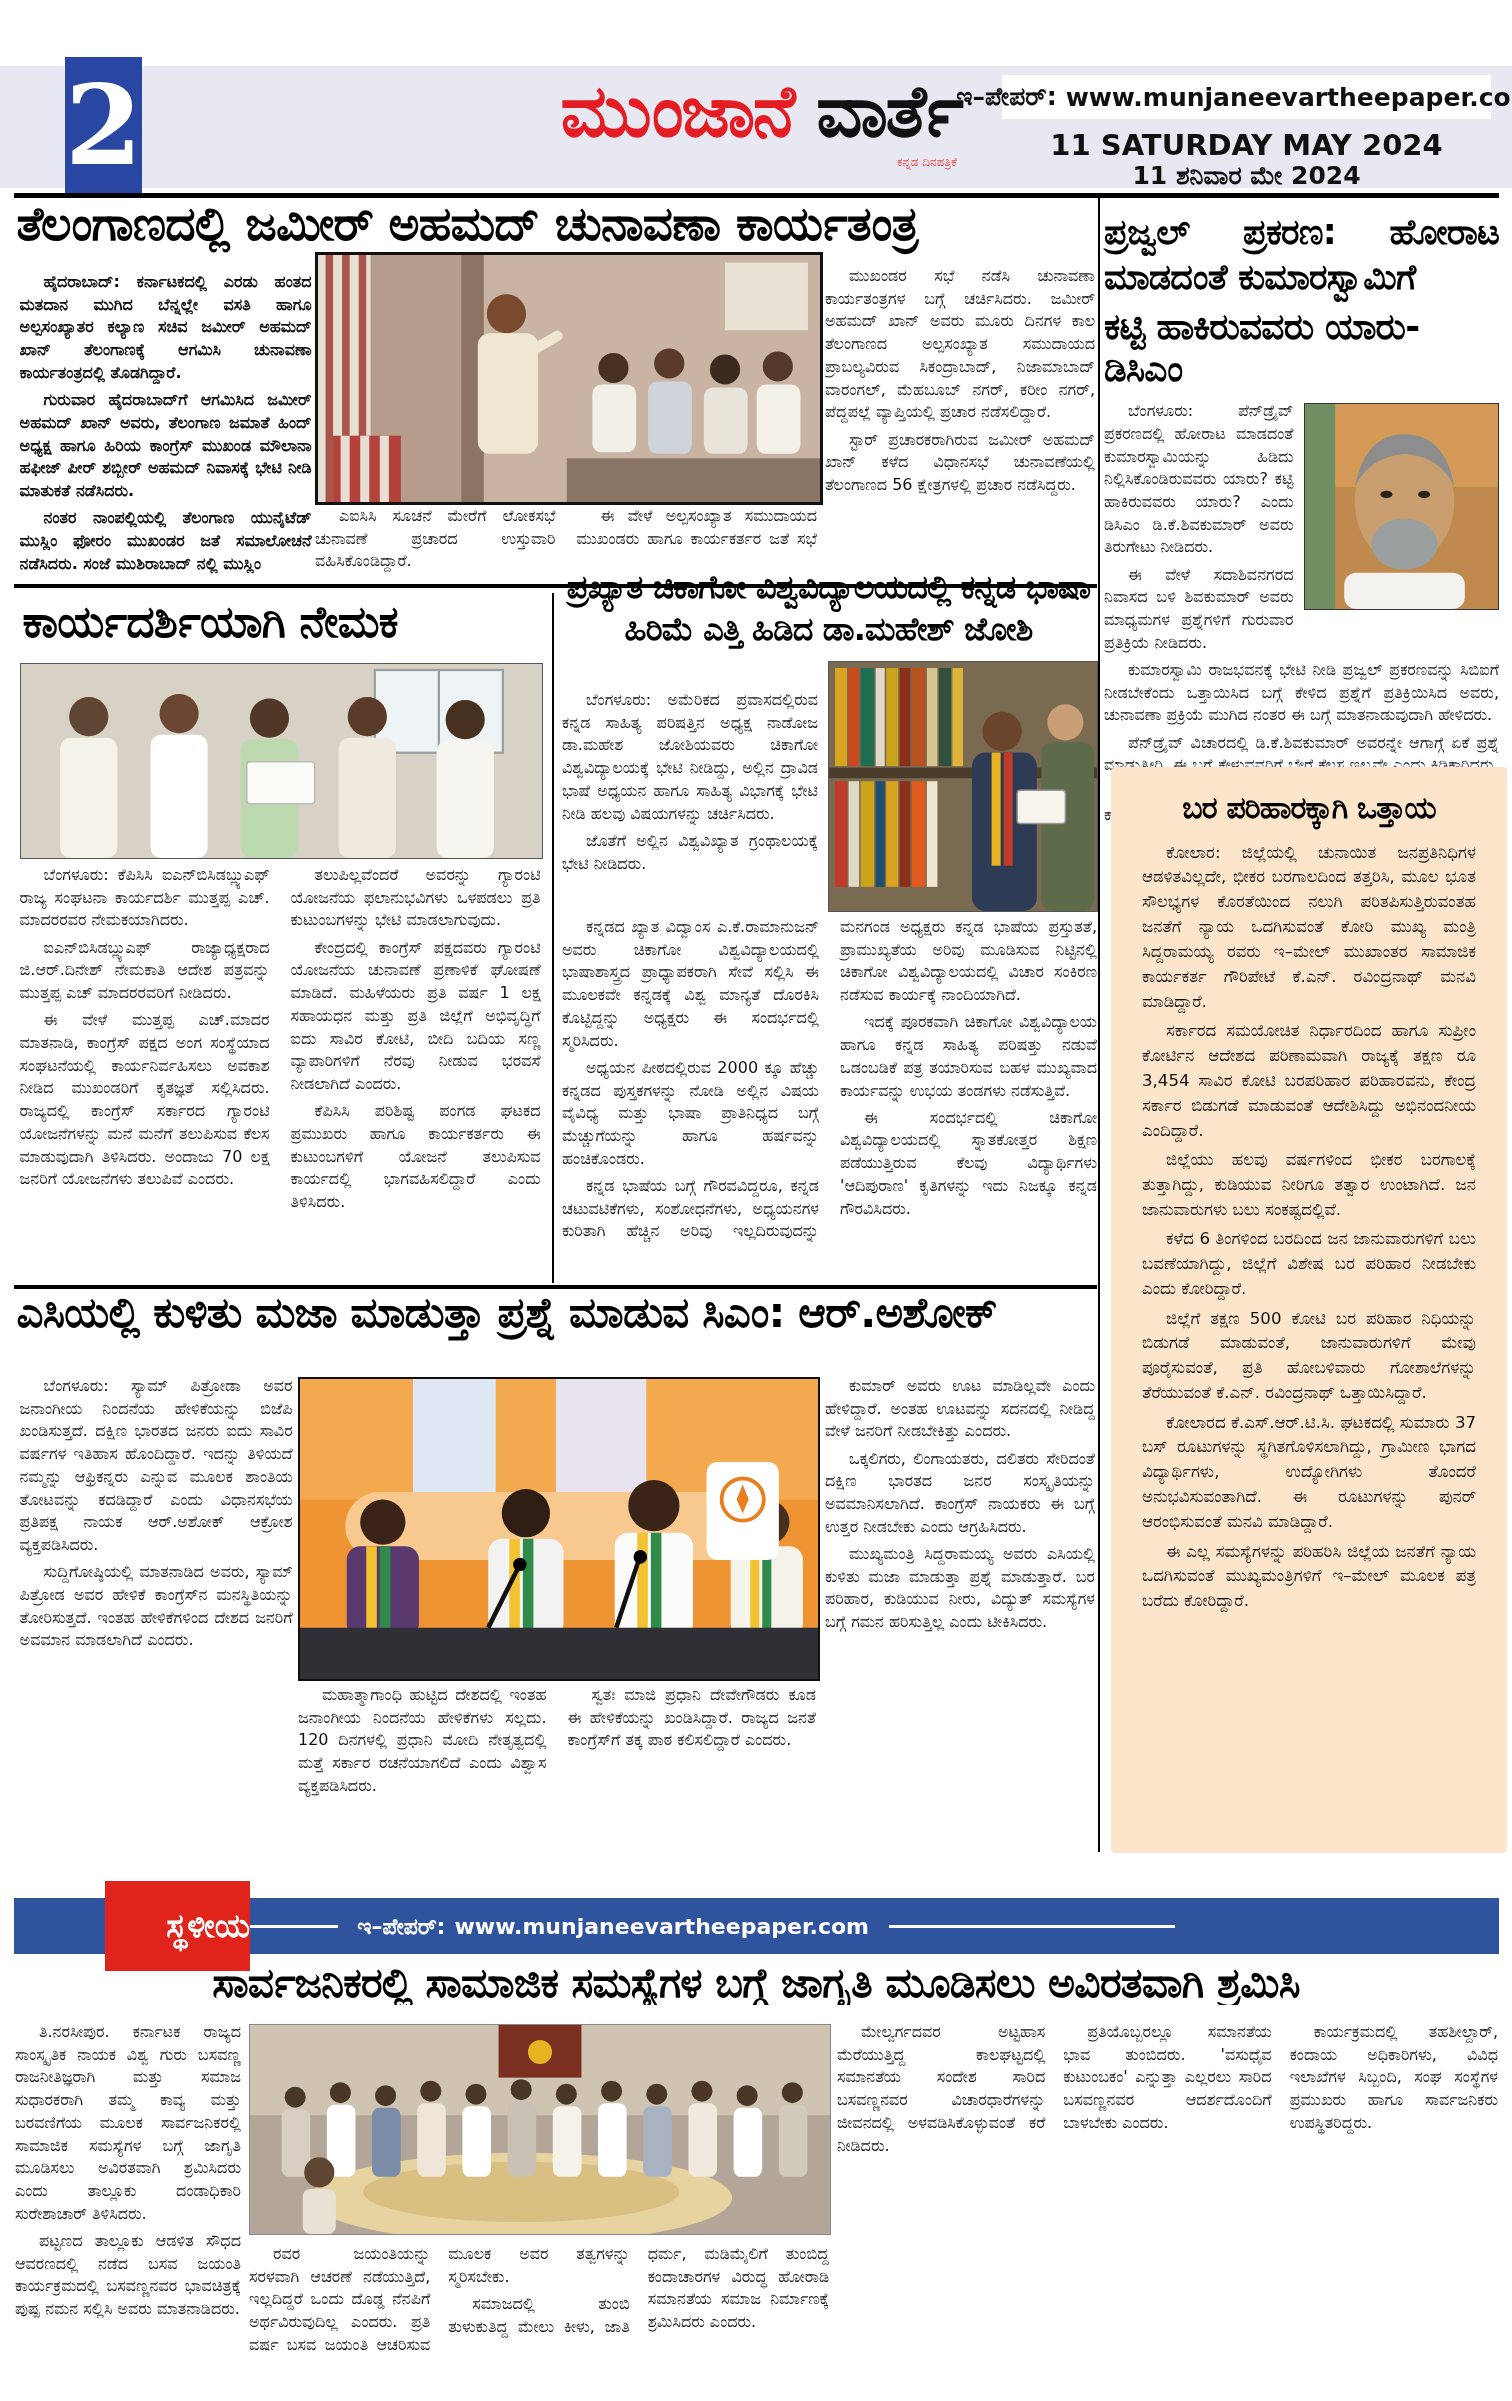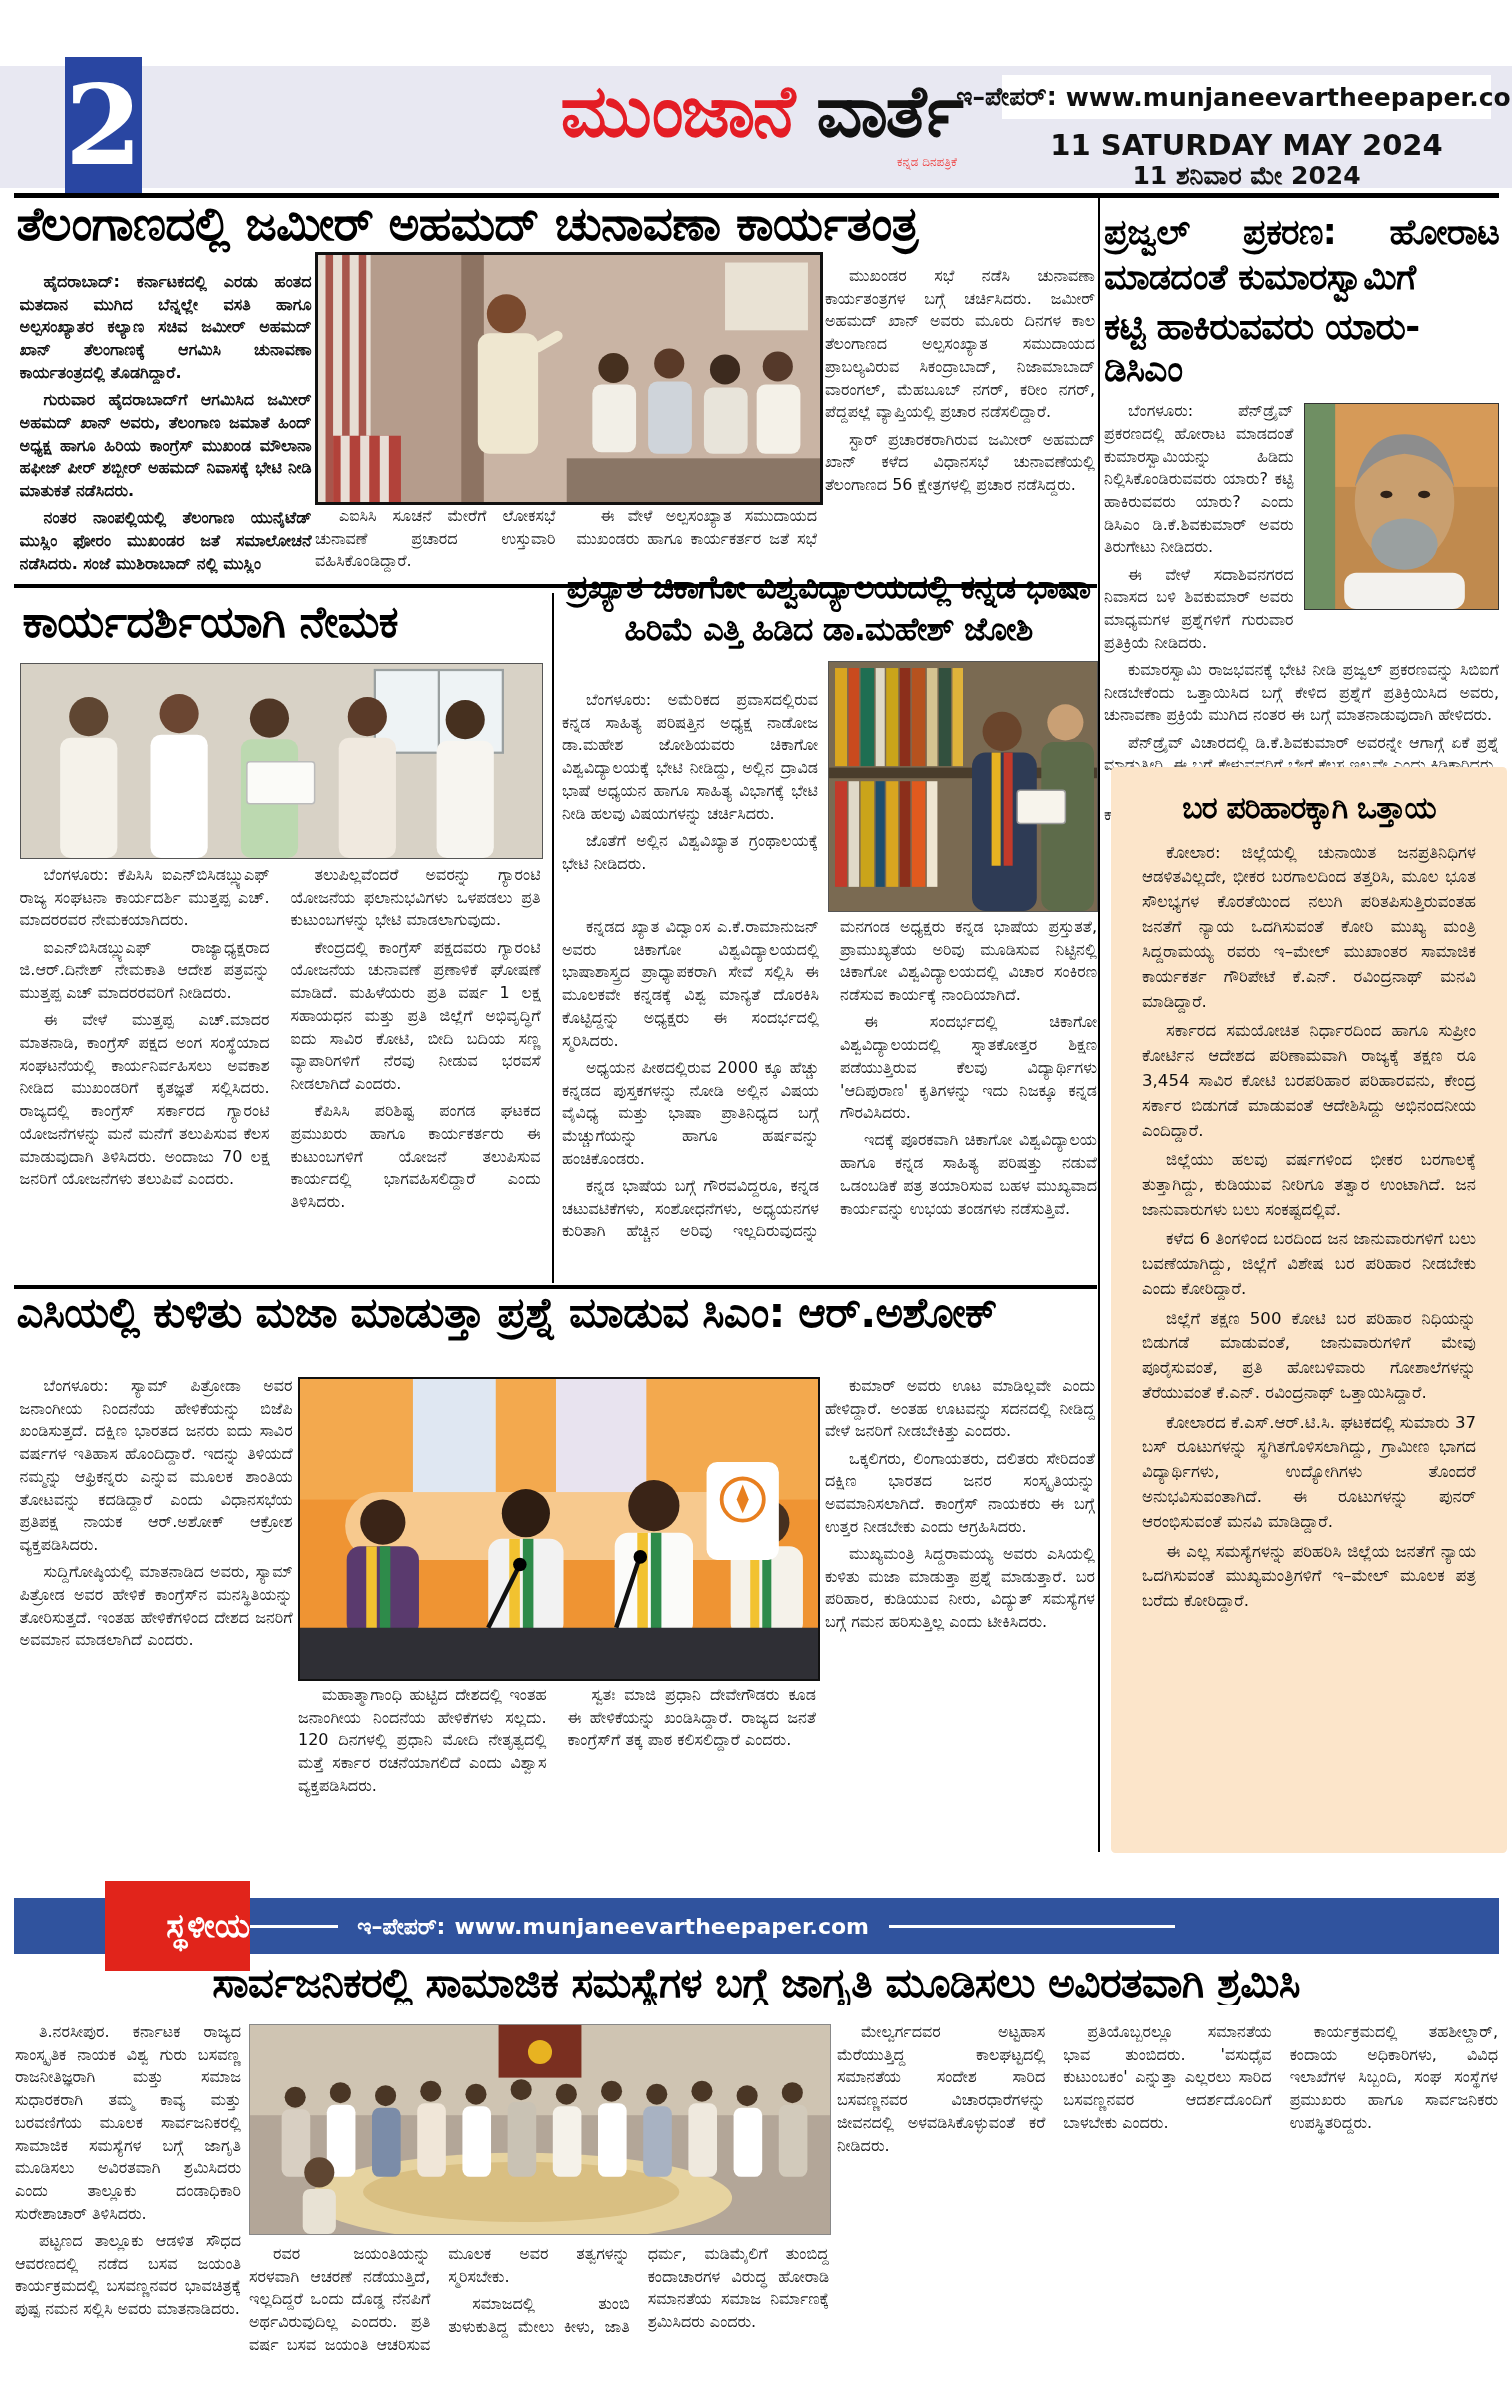--- a/index.html
+++ b/index.html
@@ -209,22 +209,22 @@
 
   <div class="abs body-text" style="left:562px;top:663px;width:256px;height:247px;margin-top:26px;">
       <p class="para">ಬೆಂಗಳೂರು: ಅಮೆರಿಕದ ಪ್ರವಾಸದಲ್ಲಿರುವ ಕನ್ನಡ ಸಾಹಿತ್ಯ ಪರಿಷತ್ತಿನ ಅಧ್ಯಕ್ಷ ನಾಡೋಜ ಡಾ.ಮಹೇಶ ಜೋಶಿಯವರು ಚಿಕಾಗೋ ವಿಶ್ವವಿದ್ಯಾಲಯಕ್ಕೆ ಭೇಟಿ ನೀಡಿದ್ದು, ಅಲ್ಲಿನ ದ್ರಾವಿಡ ಭಾಷೆ ಅಧ್ಯಯನ ಹಾಗೂ ಸಾಹಿತ್ಯ ವಿಭಾಗಕ್ಕೆ ಭೇಟಿ ನೀಡಿ ಹಲವು ವಿಷಯಗಳನ್ನು ಚರ್ಚಿಸಿದರು.</p>
       <p class="para">ಜೊತೆಗೆ ಅಲ್ಲಿನ ವಿಶ್ವವಿಖ್ಯಾತ ಗ್ರಂಥಾಲಯಕ್ಕೆ ಭೇಟಿ ನೀಡಿದರು.</p>
     </div>
 
   <div class="abs body-text cols2" style="left:562px;top:916px;width:535px;height:366px;">
       <p class="para">ಕನ್ನಡದ ಖ್ಯಾತ ವಿದ್ವಾಂಸ ಎ.ಕೆ.ರಾಮಾನುಜನ್ ಅವರು ಚಿಕಾಗೋ ವಿಶ್ವವಿದ್ಯಾಲಯದಲ್ಲಿ ಭಾಷಾಶಾಸ್ತ್ರದ ಪ್ರಾಧ್ಯಾಪಕರಾಗಿ ಸೇವೆ ಸಲ್ಲಿಸಿ ಈ ಮೂಲಕವೇ ಕನ್ನಡಕ್ಕೆ ವಿಶ್ವ ಮಾನ್ಯತೆ ದೊರಕಿಸಿ ಕೊಟ್ಟಿದ್ದನ್ನು ಅಧ್ಯಕ್ಷರು ಈ ಸಂದರ್ಭದಲ್ಲಿ ಸ್ಮರಿಸಿದರು.</p>
       <p class="para">ಅಧ್ಯಯನ ಪೀಠದಲ್ಲಿರುವ 2000 ಕ್ಕೂ ಹೆಚ್ಚು ಕನ್ನಡದ ಪುಸ್ತಕಗಳನ್ನು ನೋಡಿ ಅಲ್ಲಿನ ವಿಷಯ ವೈವಿಧ್ಯ ಮತ್ತು ಭಾಷಾ ಪ್ರಾತಿನಿಧ್ಯದ ಬಗ್ಗೆ ಮೆಚ್ಚುಗೆಯನ್ನು ಹಾಗೂ ಹರ್ಷವನ್ನು ಹಂಚಿಕೊಂಡರು.</p>
       <p class="para">ಕನ್ನಡ ಭಾಷೆಯ ಬಗ್ಗೆ ಗೌರವವಿದ್ದರೂ, ಕನ್ನಡ ಚಟುವಟಿಕೆಗಳು, ಸಂಶೋಧನೆಗಳು, ಅಧ್ಯಯನಗಳ ಕುರಿತಾಗಿ ಹೆಚ್ಚಿನ ಅರಿವು ಇಲ್ಲದಿರುವುದನ್ನು ಮನಗಂಡ ಅಧ್ಯಕ್ಷರು ಕನ್ನಡ ಭಾಷೆಯ ಪ್ರಸ್ತುತತೆ, ಪ್ರಾಮುಖ್ಯತೆಯ ಅರಿವು ಮೂಡಿಸುವ ನಿಟ್ಟಿನಲ್ಲಿ ಚಿಕಾಗೋ ವಿಶ್ವವಿದ್ಯಾಲಯದಲ್ಲಿ ವಿಚಾರ ಸಂಕಿರಣ ನಡೆಸುವ ಕಾರ್ಯಕ್ಕೆ ನಾಂದಿಯಾಗಿದೆ.</p>
+      <p class="para">ಇದಕ್ಕೆ ಪೂರಕವಾಗಿ ಚಿಕಾಗೋ ವಿಶ್ವವಿದ್ಯಾಲಯ ಹಾಗೂ ಕನ್ನಡ ಸಾಹಿತ್ಯ ಪರಿಷತ್ತು ನಡುವೆ ಒಡಂಬಡಿಕೆ ಪತ್ರ ತಯಾರಿಸುವ ಬಹಳ ಮುಖ್ಯವಾದ ಕಾರ್ಯವನ್ನು ಉಭಯ ತಂಡಗಳು ನಡೆಸುತ್ತಿವೆ.</p>
       <p class="para">ಈ ಸಂದರ್ಭದಲ್ಲಿ ಚಿಕಾಗೋ ವಿಶ್ವವಿದ್ಯಾಲಯದಲ್ಲಿ ಸ್ನಾತಕೋತ್ತರ ಶಿಕ್ಷಣ ಪಡೆಯುತ್ತಿರುವ ಕೆಲವು ವಿದ್ಯಾರ್ಥಿಗಳು 'ಆದಿಪುರಾಣ' ಕೃತಿಗಳನ್ನು ಇದು ನಿಜಕ್ಕೂ ಕನ್ನಡ ಗೌರವಿಸಿದರು.</p>
-      <p class="para">ಇದಕ್ಕೆ ಪೂರಕವಾಗಿ ಚಿಕಾಗೋ ವಿಶ್ವವಿದ್ಯಾಲಯ ಹಾಗೂ ಕನ್ನಡ ಸಾಹಿತ್ಯ ಪರಿಷತ್ತು ನಡುವೆ ಒಡಂಬಡಿಕೆ ಪತ್ರ ತಯಾರಿಸುವ ಬಹಳ ಮುಖ್ಯವಾದ ಕಾರ್ಯವನ್ನು ಉಭಯ ತಂಡಗಳು ನಡೆಸುತ್ತಿವೆ.</p>
     </div>
 
   <div class="abs hrule" style="left:13.6px;top:1285px;width:1083px;height:3.8px;"></div>
 
   <div class="abs orange-box" style="left:1102px;top:767px;width:396px;height:1086px;box-sizing:border-box;padding:15px 31px;overflow:hidden;margin-left:9px;">
     <div class="headline" style="font-size:30px;text-align:center;margin:7.5px 0 15px;">ಬರ ಪರಿಹಾರಕ್ಕಾಗಿ ಒತ್ತಾಯ</div>
     <div class="body-text" style="font-size:16.6px;line-height:1.5;">
         <p class="para">ಕೋಲಾರ: ಜಿಲ್ಲೆಯಲ್ಲಿ ಚುನಾಯಿತ ಜನಪ್ರತಿನಿಧಿಗಳ ಆಡಳಿತವಿಲ್ಲದೇ, ಭೀಕರ ಬರಗಾಲದಿಂದ ತತ್ತರಿಸಿ, ಮೂಲ ಭೂತ ಸೌಲಭ್ಯಗಳ ಕೊರತೆಯಿಂದ ನಲುಗಿ ಪರಿತಪಿಸುತ್ತಿರುವಂತಹ ಜನತೆಗೆ ನ್ಯಾಯ ಒದಗಿಸುವಂತೆ ಕೋರಿ ಮುಖ್ಯ ಮಂತ್ರಿ ಸಿದ್ದರಾಮಯ್ಯ ರವರು ಇ–ಮೇಲ್ ಮುಖಾಂತರ ಸಾಮಾಜಿಕ ಕಾರ್ಯಕರ್ತ ಗೌರಿಪೇಟೆ ಕೆ.ಎನ್. ರವಿಂದ್ರನಾಥ್ ಮನವಿ ಮಾಡಿದ್ದಾರೆ.</p>
         <p class="para">ಸರ್ಕಾರದ ಸಮಯೋಚಿತ ನಿರ್ಧಾರದಿಂದ ಹಾಗೂ ಸುಪ್ರೀಂ ಕೋರ್ಟಿನ ಆದೇಶದ ಪರಿಣಾಮವಾಗಿ ರಾಜ್ಯಕ್ಕೆ ತಕ್ಷಣ ರೂ 3,454 ಸಾವಿರ ಕೋಟಿ ಬರಪರಿಹಾರ ಪರಿಹಾರವನು, ಕೇಂದ್ರ ಸರ್ಕಾರ ಬಿಡುಗಡೆ ಮಾಡುವಂತೆ ಆದೇಶಿಸಿದ್ದು ಅಭಿನಂದನೀಯ ಎಂದಿದ್ದಾರೆ.</p>
         <p class="para">ಜಿಲ್ಲೆಯು ಹಲವು ವರ್ಷಗಳಿಂದ ಭೀಕರ ಬರಗಾಲಕ್ಕೆ ತುತ್ತಾಗಿದ್ದು, ಕುಡಿಯುವ ನೀರಿಗೂ ತತ್ವಾರ ಉಂಟಾಗಿದೆ. ಜನ ಜಾನುವಾರುಗಳು ಬಲು ಸಂಕಷ್ಟದಲ್ಲಿವೆ.</p>

